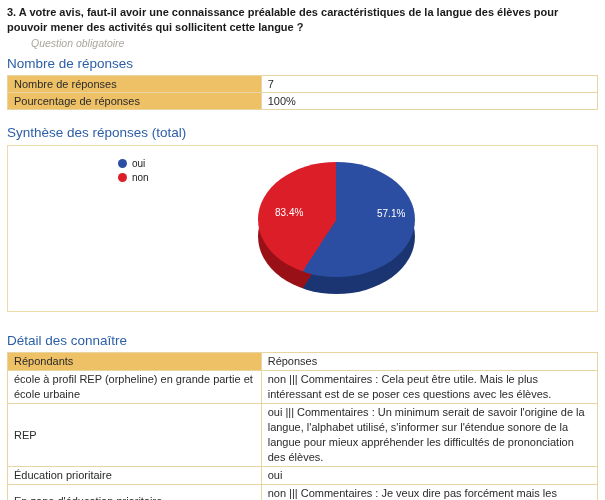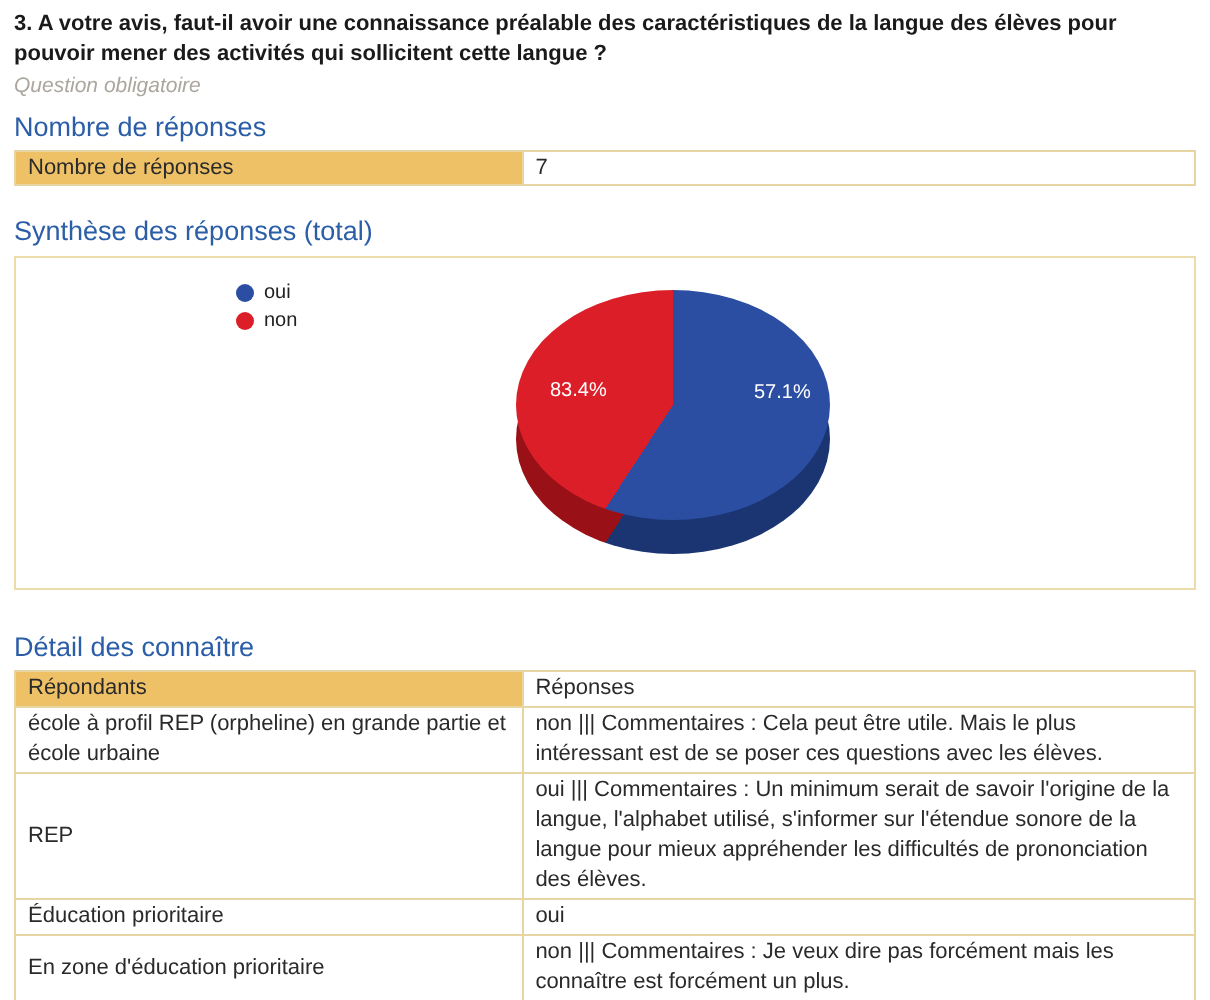--- a/index.html
+++ b/index.html
@@ -11,21 +11,21 @@
     overflow: hidden;
   }
   .page { width: 605px; height: 360px; padding: 5px 7px 0 7px; }
 
   .q-title {
     font-size: 11px; font-weight: bold; color: #1a1a1a;
     line-height: 15px; width: 591px;
   }
   .q-note {
     font-size: 10.5px; font-style: italic; color: var(--note-gray, #aba79e);
-    margin-top: 2px; line-height: 13px;
+    margin-top: 2px; line-height: 13px; margin-left: 24px;
   }
   h2.sec {
     color: var(--heading-blue, #2b5ea7);
     font-size: 13.5px; font-weight: normal; line-height: 16px;
   }
   .h-counts { margin-top: 6px; }
   .h-synth  { margin-top: 15px; }
   .h-detail { margin-top: 21px; }
 
   table { width: 591px; border-collapse: collapse; table-layout: fixed; margin-top: 3px; }
@@ -70,20 +70,24 @@
   <div class="q-title">3. A votre avis, faut-il avoir une connaissance préalable des caractéristiques de la langue des élèves pour pouvoir mener des activités qui sollicitent cette langue ?</div>
   <div class="q-note">Question obligatoire</div>
 
   <h2 class="sec h-counts">Nombre de réponses</h2>
   <table class="kv">
     <tbody>
         <tr>
       <td class="key">Nombre de réponses</td>
       <td>7</td>
     </tr>
+    <tr>
+      <td class="key">Pourcentage de réponses</td>
+      <td>100%</td>
+    </tr>
   </tbody>
     </table>
 
   <h2 class="sec h-synth">Synthèse des réponses (total)</h2>
   <div class="chart-box">
     <div class="legend">
       <div class="legend-item">
         <span class="legend-dot" style="background: rgb(43, 78, 162);"></span>
         <span>oui</span>
       </div>

